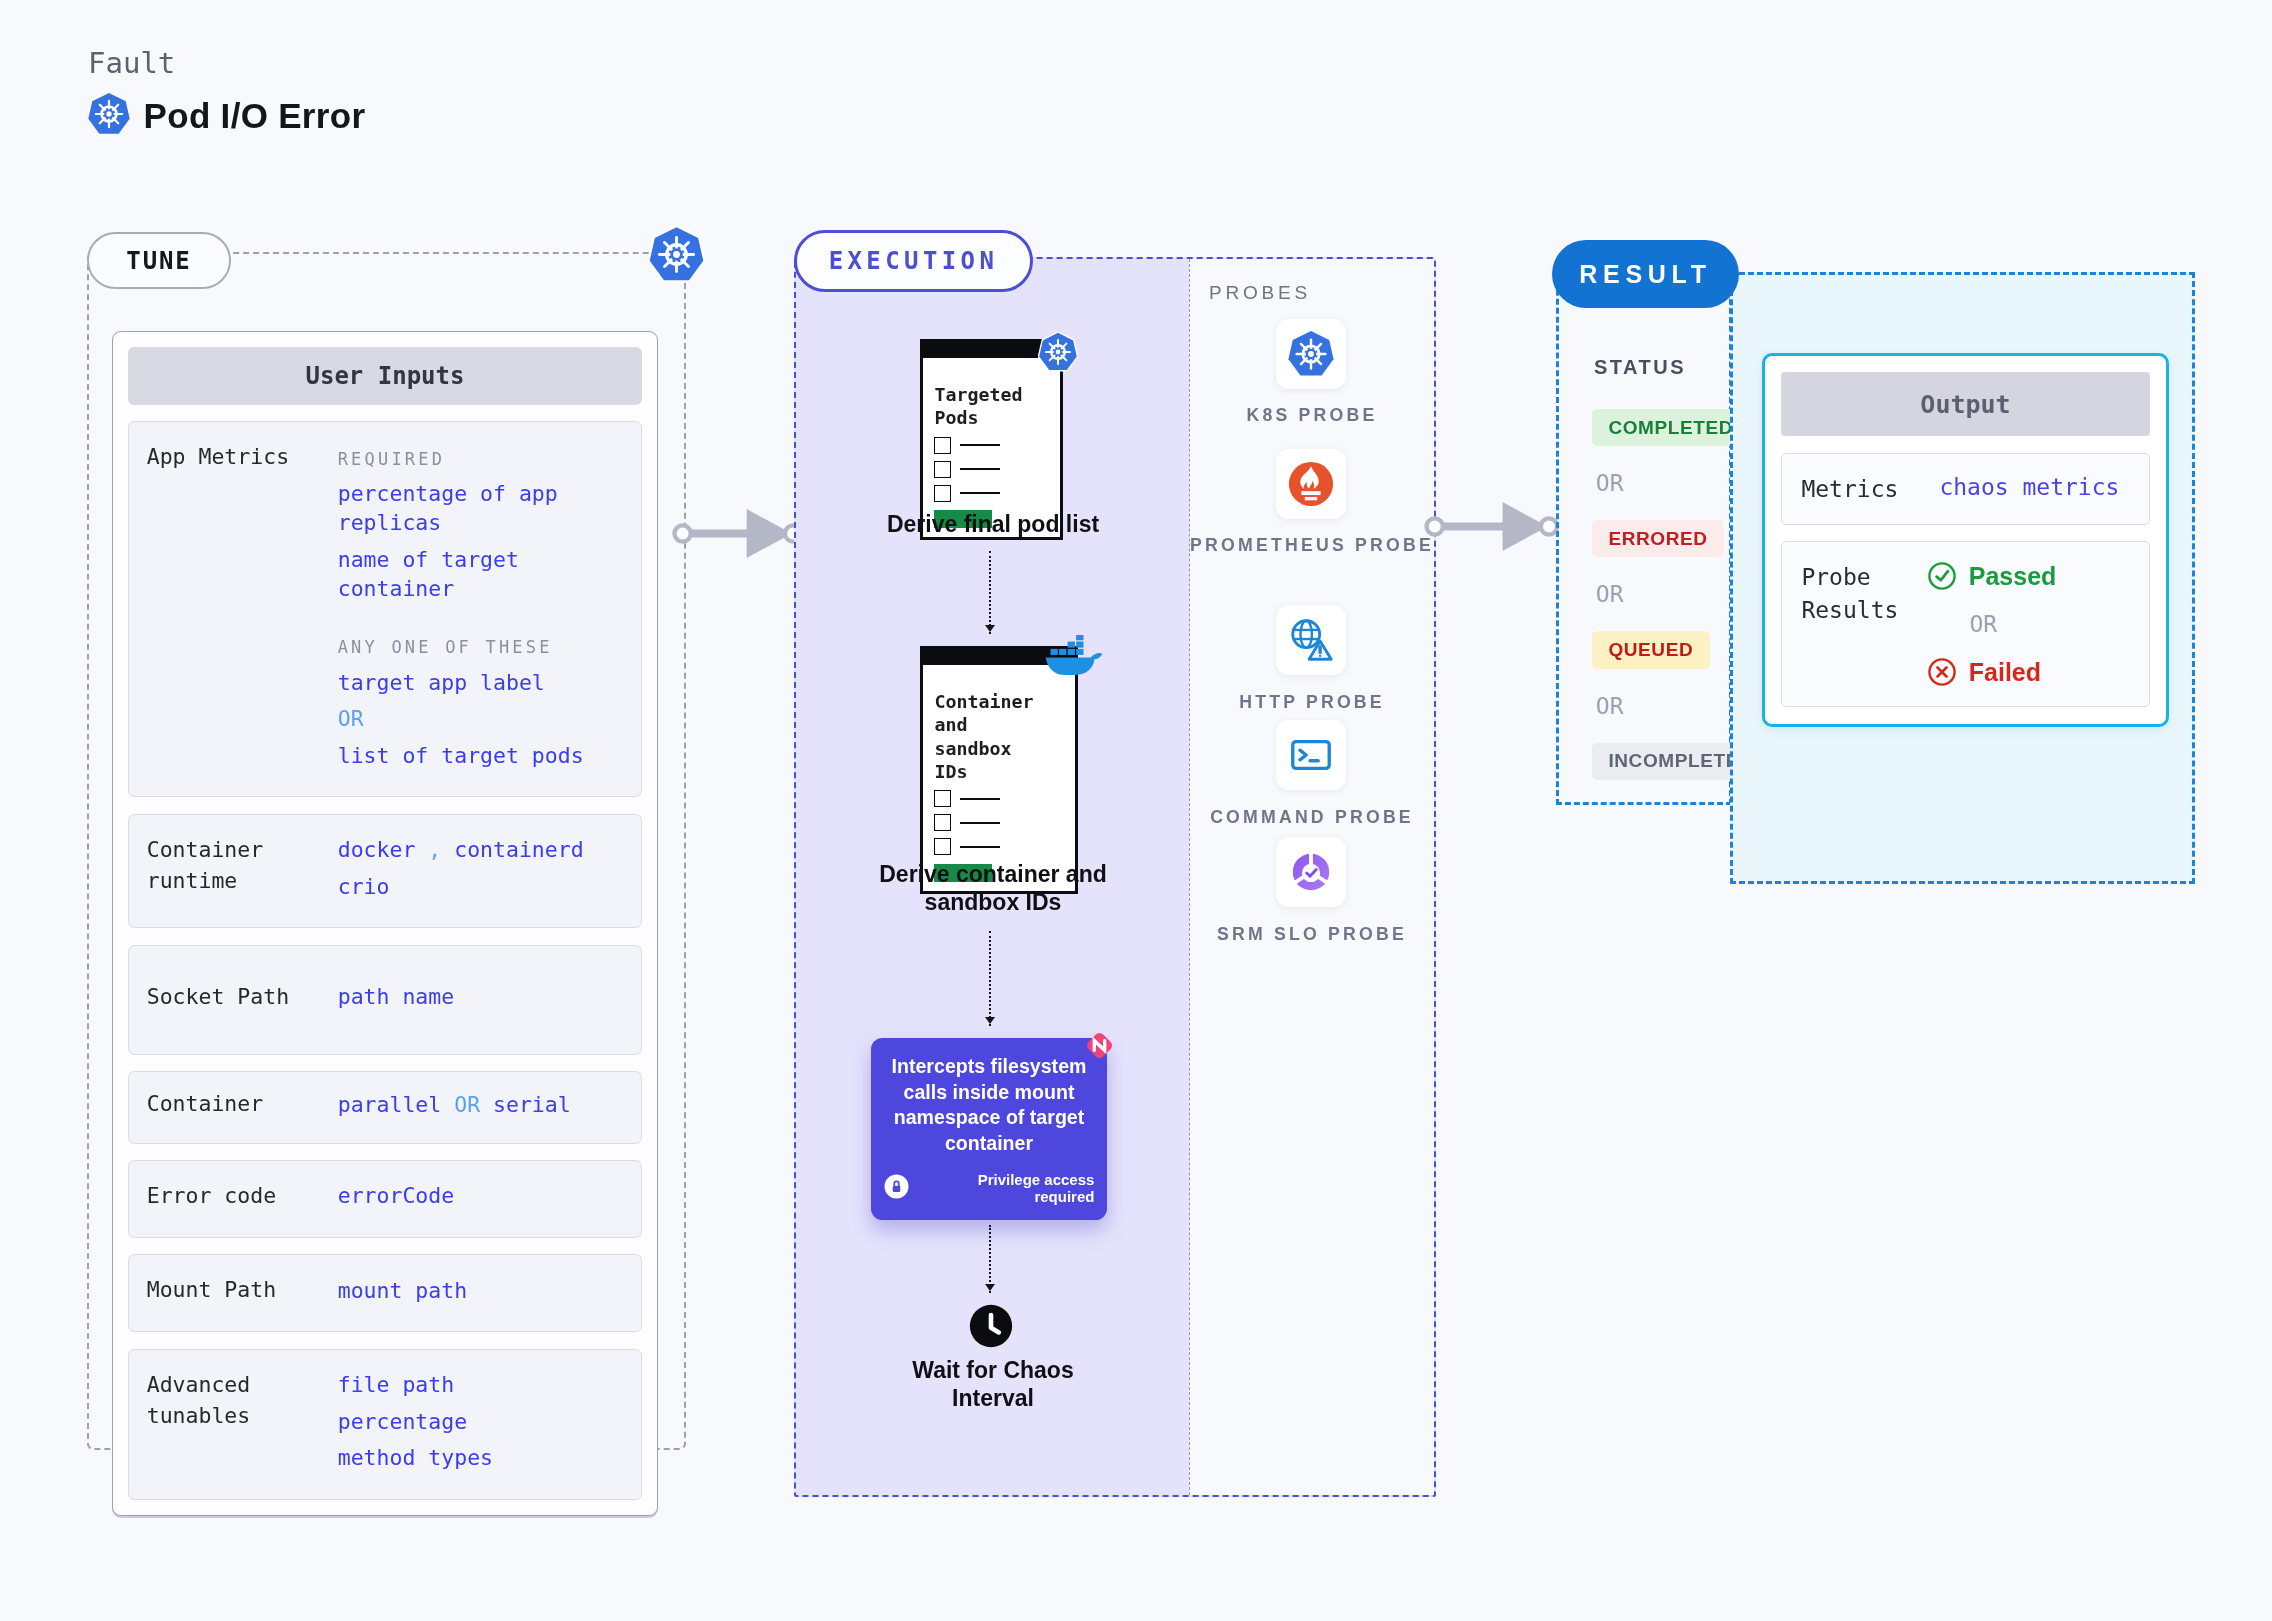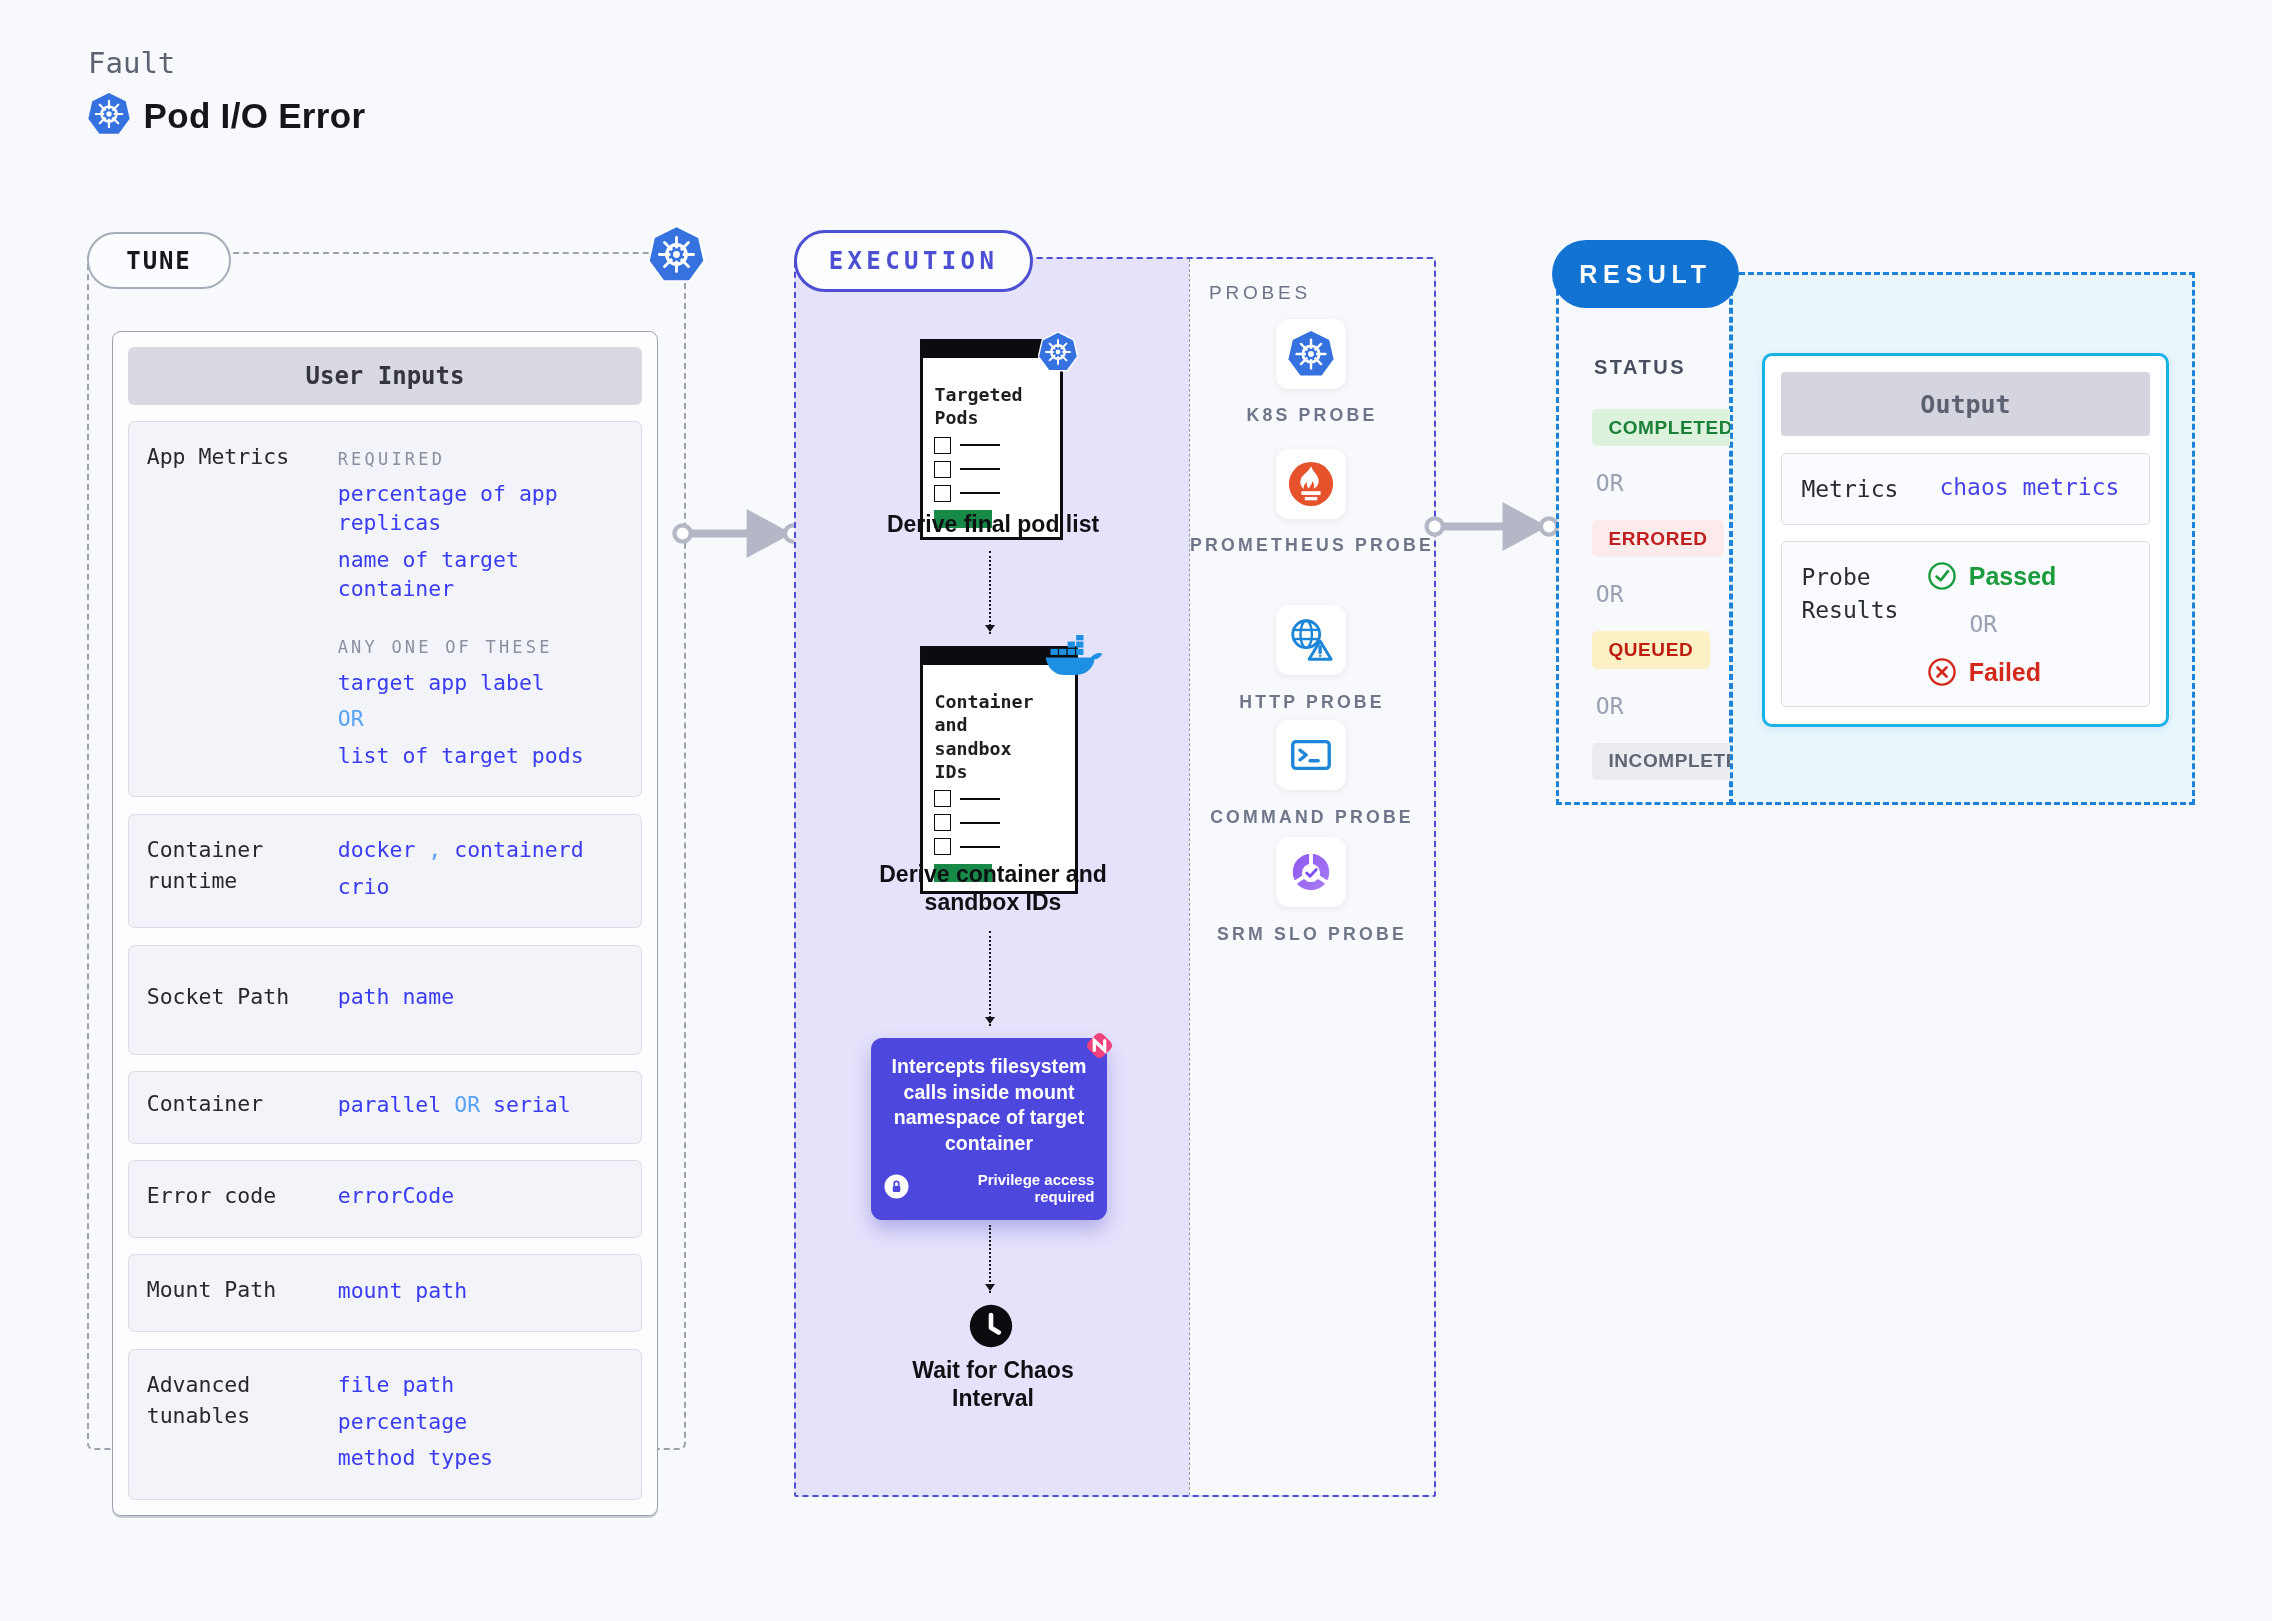--- a/index.html
+++ b/index.html
@@ -94,21 +94,21 @@
   
   .status-box{position:absolute;left:1556px;top:272px;width:176px;height:533px;box-sizing:border-box;
      border:3.2px dashed #1e82d8;}
   .status-header{position:absolute;left:35px;top:81px;font-size:20px;font-weight:800;
      color:#474e5e;letter-spacing:2.5px;}
   #status-badges{position:absolute;left:33px;top:134px;display:flex;flex-direction:column;
      align-items:flex-start;gap:24px;}
   .status-badge{padding:7.6px 16.4px;border-radius:5px;font-size:19px;font-weight:800;letter-spacing:0.6px;}
   .status-or{font-family:"DejaVu Sans Mono",monospace;font-size:23px;color:#9aa1b2;margin-left:3.8px;}
 
-  .cyan-box{position:absolute;left:1730px;top:272px;width:465px;height:533px;box-sizing:border-box;
+  .cyan-box{position:absolute;left:1730px;top:272px;width:465px;height:612px;box-sizing:border-box;
      background:#e9f6fc;border:3.2px dashed #1e82d8;}
   .output-card{position:absolute;left:29px;top:78px;width:407px;box-sizing:border-box;background:#ffffff;
      border:3.8px solid #17b2e8;border-radius:10px;padding:16.4px;box-shadow:0 2.5px 8.8px rgba(30,120,200,.10);}
   .output-header{height:64px;background:#d5d5df;border-radius:3.8px;display:flex;align-items:center;
      justify-content:center;font-family:"DejaVu Sans Mono",monospace;font-weight:700;font-size:25px;color:#5b6170;}
   .output-row{margin-top:16.4px;background:#fafbfe;border:1.3px solid #dadde6;border-radius:5px;
      display:flex;padding:19px;}
   .output-row-label{width:138px;flex-shrink:0;font-family:"DejaVu Sans Mono",monospace;
      font-size:23px;color:#2a2c33;line-height:1.4;}
   .output-metric-value{font-family:"DejaVu Sans Mono",monospace;font-size:23px;color:#4a44e8;padding-top:1.3px;}

